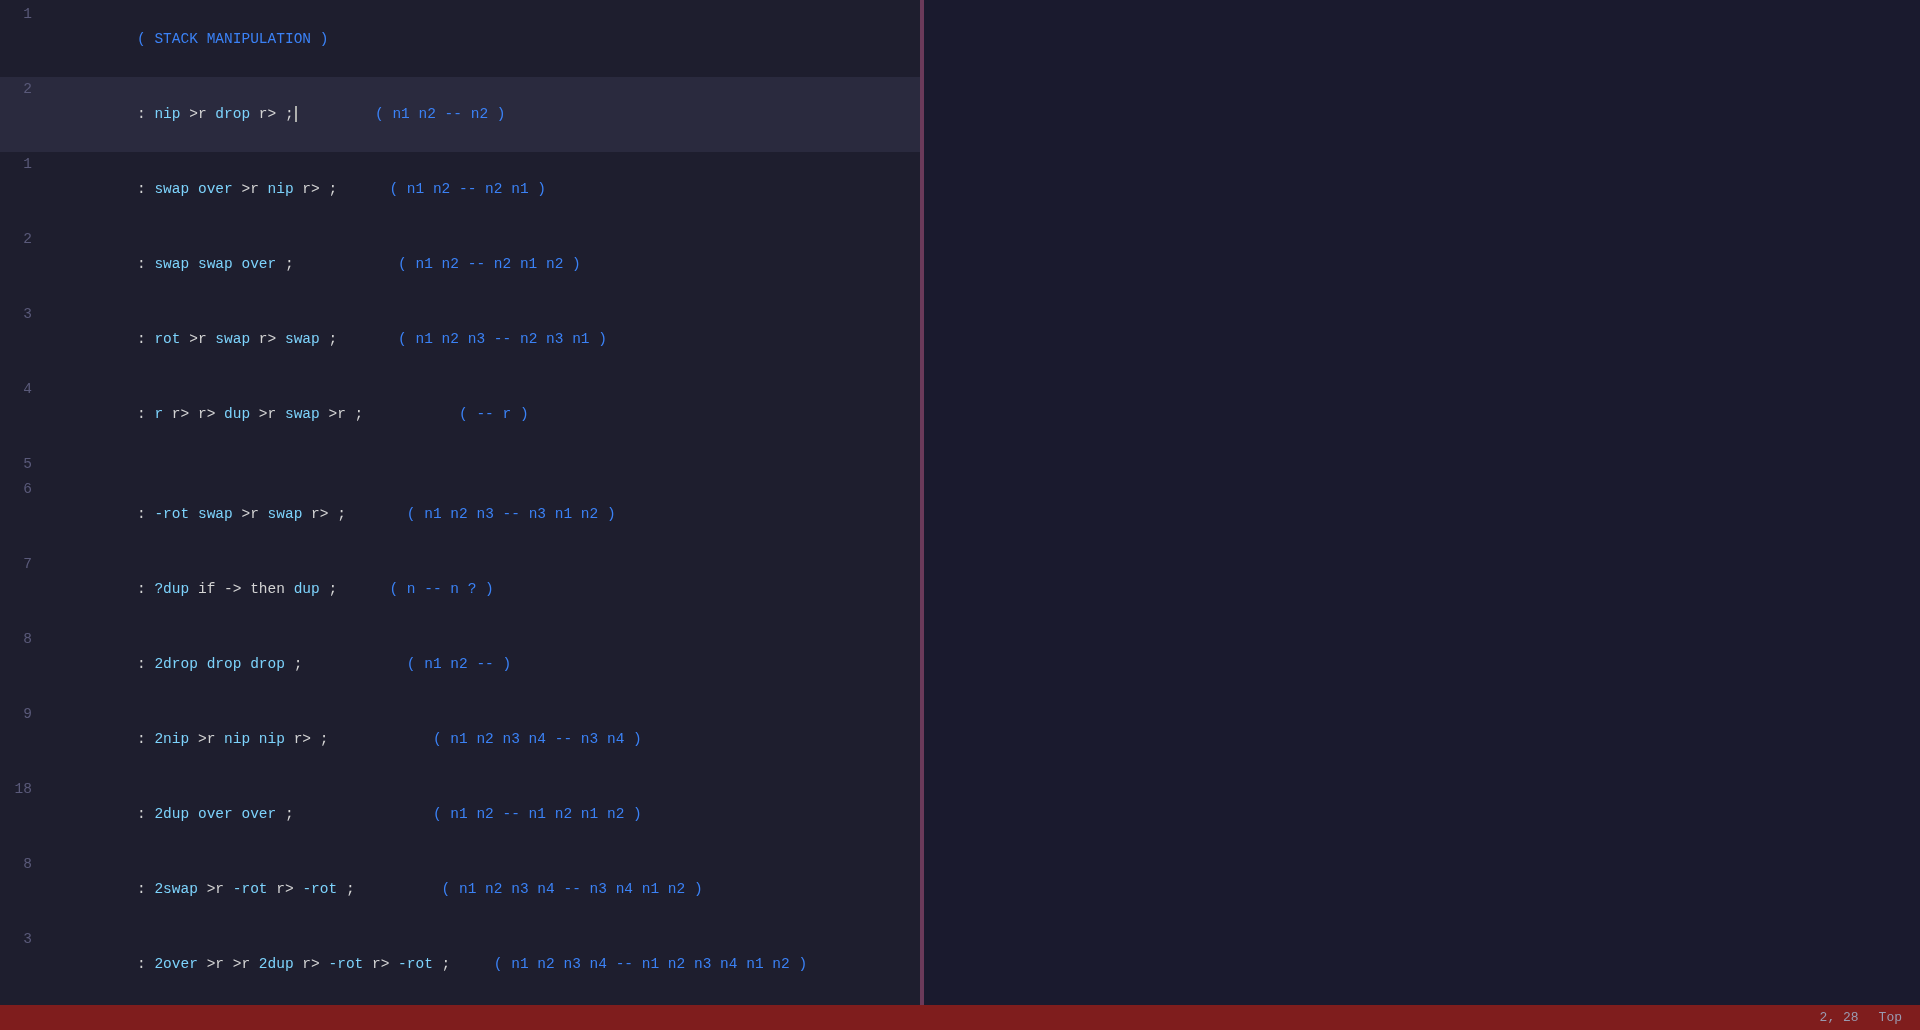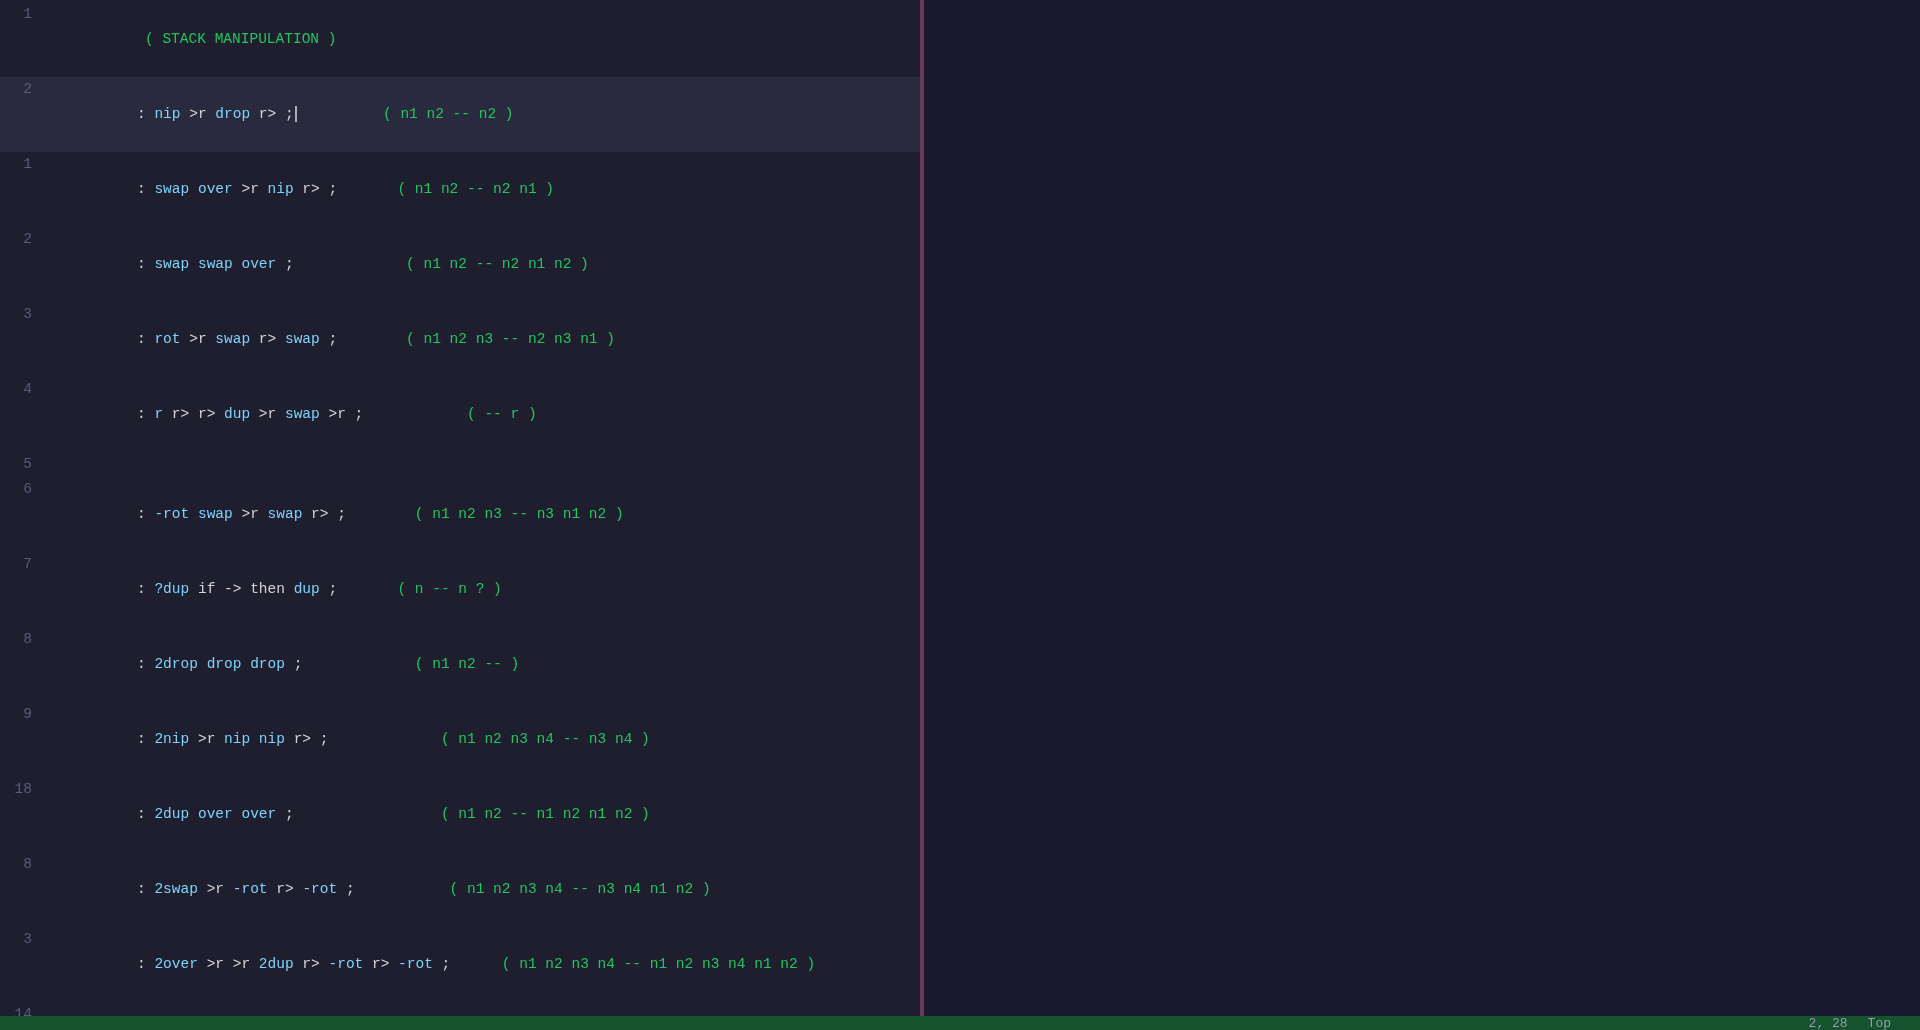--- a/index.html
+++ b/index.html
@@ -90,37 +90,37 @@
       flex: 1;
       background-color: #1a1a2e;
       height: 100%;
     }
 
     .status-bar {
       position: fixed;
       bottom: 0;
       right: 0;
       width: 1920px;
-      height: 14px;
-      background-color: #14532d;
+      height: 25px;
+      background-color: #7f1d1d;
       display: flex;
       justify-content: flex-end;
       align-items: center;
-      padding-right: 29px;
+      padding-right: 18px;
       color: #9a9ab0;
       font-size: 13px;
     }
 
     .status-item {
       margin-left: 20px;
     }
 
     span.kw { color: #7dd3fc; }
     span.op { color: #d4d4d4; }
-    span.cm { color: #22c55e; margin-left: 8px; }
+    span.cm { color: #3b82f6; }
   </style>
 </head>
 <body>
 
 <div class="editor-container">
   <div class="code-panel">
     <div class="code-lines">
 
       <div class="line">
         <span class="line-number">1</span>

